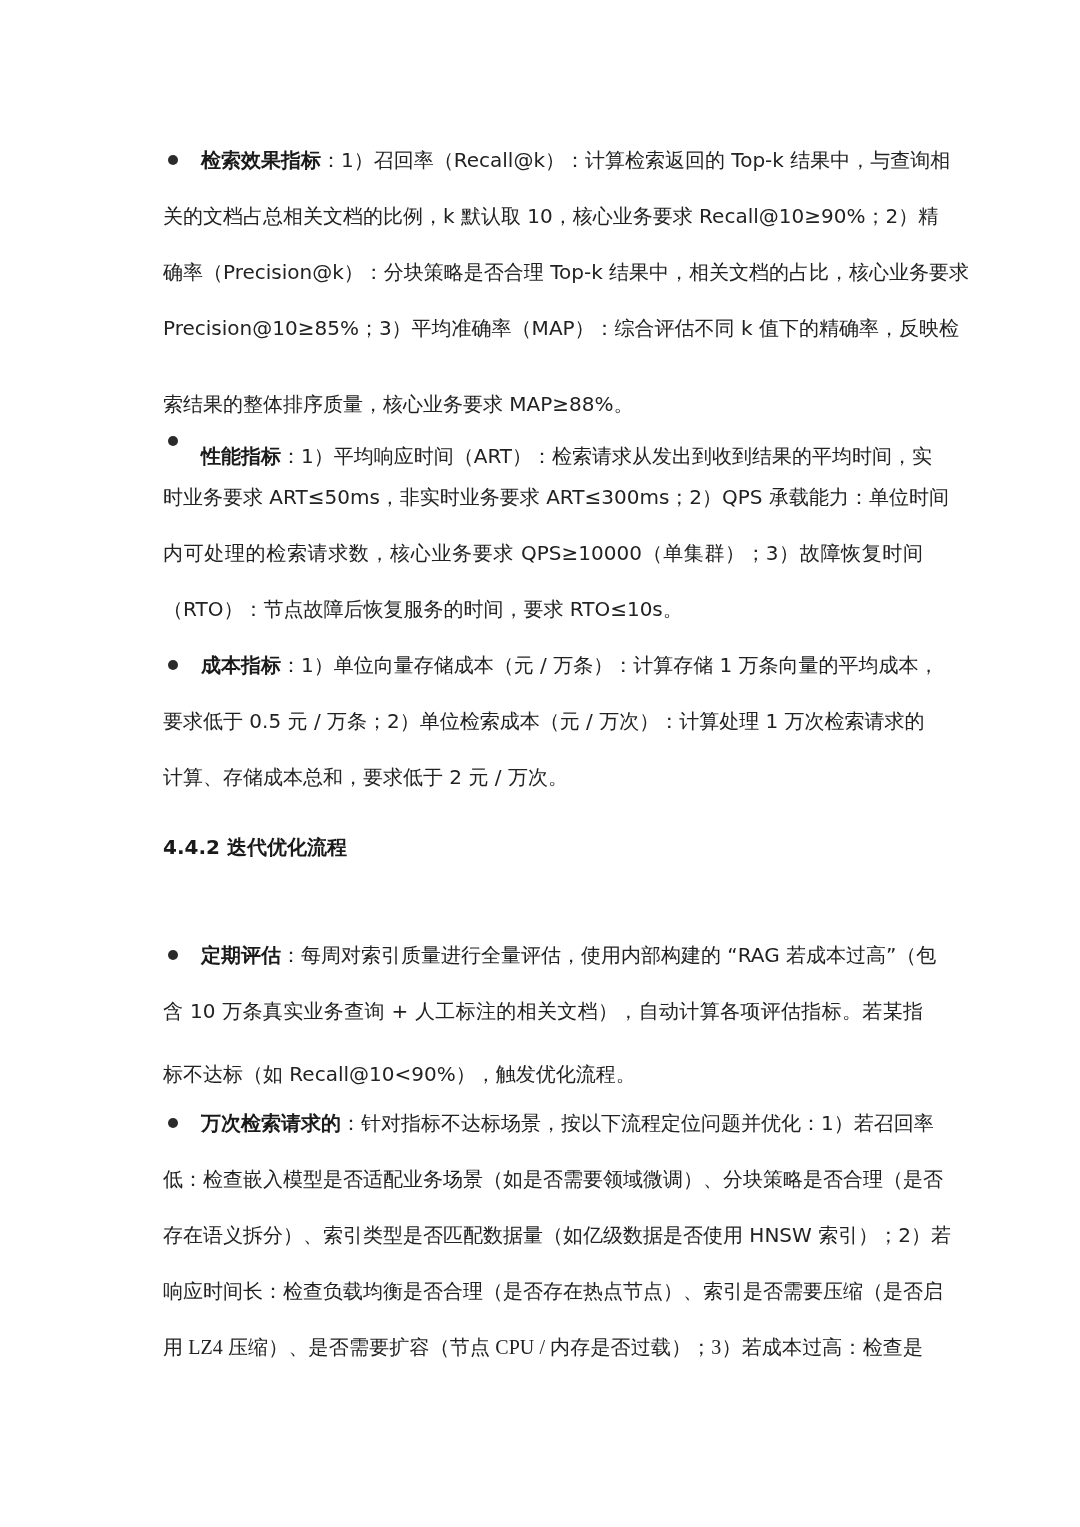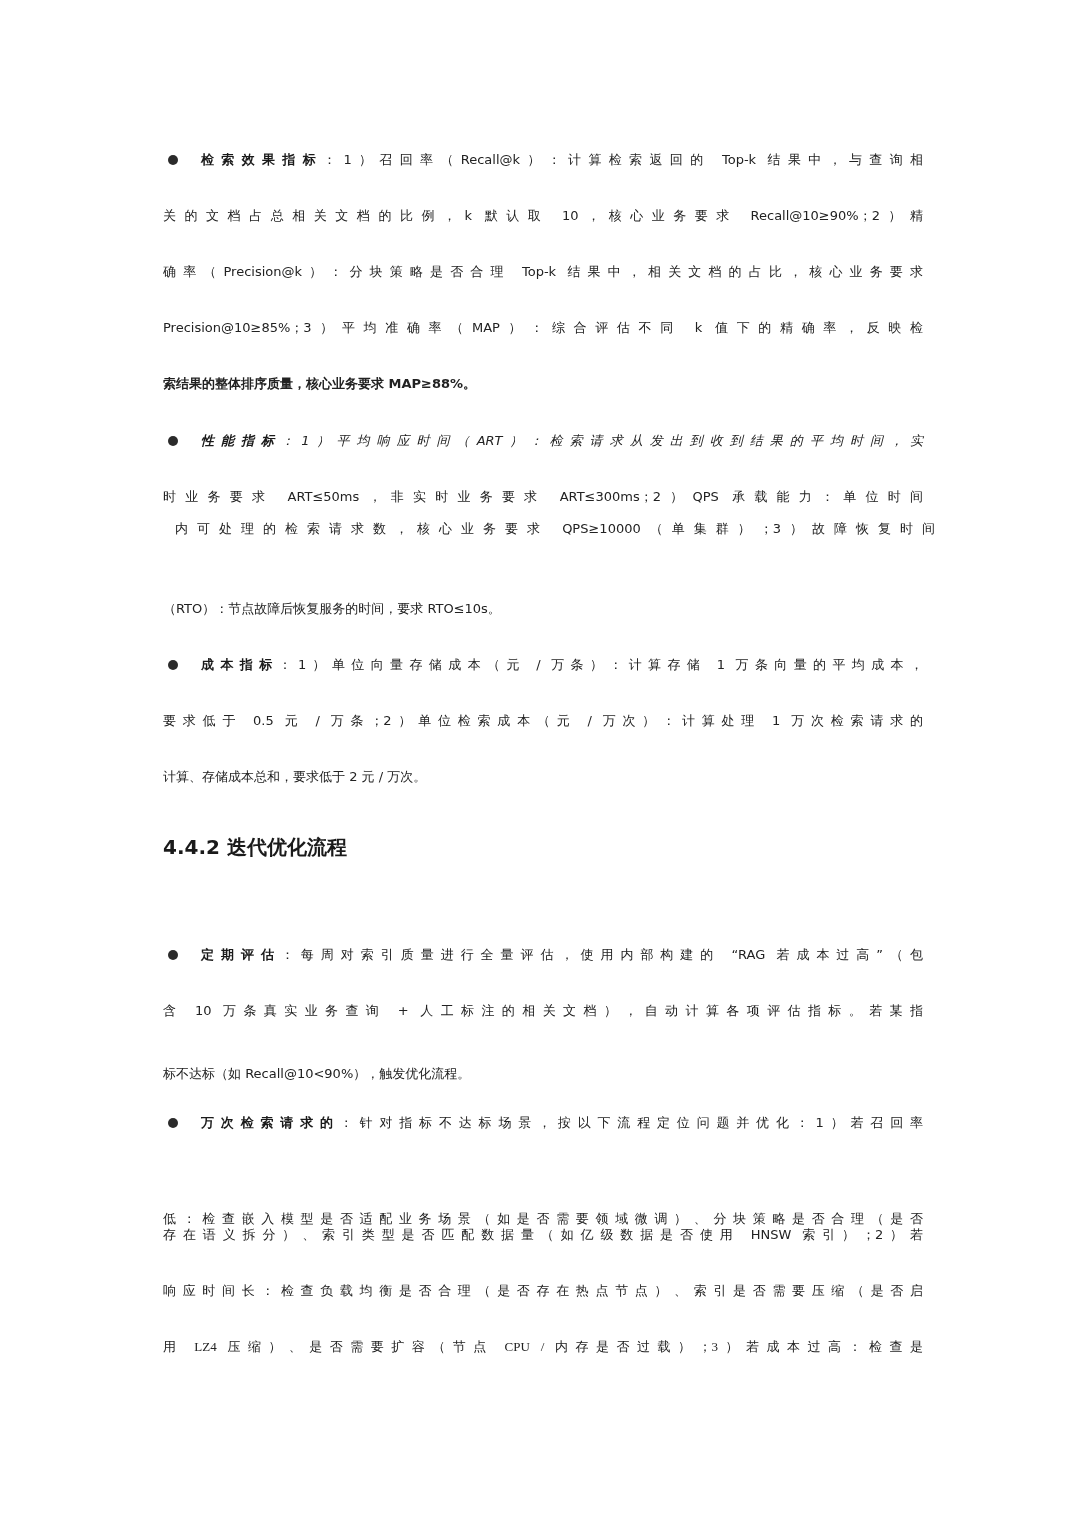--- a/index.html
+++ b/index.html
@@ -4,21 +4,21 @@
 <style>
   html, body { margin: 0; padding: 0; background: #ffffff; }
   body {
     width: 1080px; height: 1527px; position: relative; overflow: hidden;
     font-family: "DejaVu Sans", "Liberation Sans", sans-serif;
     color: #222222;
   }
   .page { position: absolute; left: 0; top: 0; width: 1080px; height: 1527px; }
   .line {
     position: absolute; left: 163px; width: 760px;
-    font-size: 13px; line-height: 28px; height: 28px;
+    font-size: 20px; line-height: 28px; height: 28px;
     white-space: nowrap; text-align: justify; text-align-last: justify;
     letter-spacing: 0px;
   }
   .line.last { text-align-last: left; }
   .bullet {
     position: absolute; left: 168px; width: 10px; height: 10px;
     border-radius: 50%; background: #2b2b2b;
   }
   .first { left: 201px; width: 722px; }
   .bold { font-weight: bold; color: #1a1a1a; }
@@ -31,28 +31,28 @@
 <body>
 
 <div class="page">
 
   <div>
     <span class="bullet" style="top:155px;"></span>
     <div class="line first" style="top:146px;"><span class="bold">检索效果指标</span><span>：1）召回率（Recall@k）：计算检索返回的 Top-k 结果中，与查询相</span></div>
     <div class="line" style="top:202px;">关的文档占总相关文档的比例，k 默认取 10，核心业务要求 Recall@10≥90%；2）精</div>
     <div class="line" style="top:258px;">确率（Precision@k）：分块策略是否合理 Top-k 结果中，相关文档的占比，核心业务要求</div>
     <div class="line" style="top:314px;">Precision@10≥85%；3）平均准确率（MAP）：综合评估不同 k 值下的精确率，反映检</div>
-    <div class="line last" style="top:370px;font-weight:bold;">索结果的整体排序质量，核心业务要求 MAP≥88%。</div>
+    <div class="line last" style="top:390px;">索结果的整体排序质量，核心业务要求 MAP≥88%。</div>
   </div>
 
   <div>
     <span class="bullet" style="top:436px;"></span>
-    <div class="line first" style="top:427px;font-style:italic;"><span class="bold">性能指标</span><span>：1）平均响应时间（ART）：检索请求从发出到收到结果的平均时间，实</span></div>
+    <div class="line first" style="top:442px;"><span class="bold">性能指标</span><span>：1）平均响应时间（ART）：检索请求从发出到收到结果的平均时间，实</span></div>
     <div class="line" style="top:483px;">时业务要求 ART≤50ms，非实时业务要求 ART≤300ms；2）QPS 承载能力：单位时间</div>
-    <div class="line" style="top:515px;margin-left:12px;">内可处理的检索请求数，核心业务要求 QPS≥10000（单集群）；3）故障恢复时间</div>
+    <div class="line" style="top:539px;">内可处理的检索请求数，核心业务要求 QPS≥10000（单集群）；3）故障恢复时间</div>
     <div class="line last" style="top:595px;">（RTO）：节点故障后恢复服务的时间，要求 RTO≤10s。</div>
   </div>
 
   <div>
     <span class="bullet" style="top:660px;"></span>
     <div class="line first" style="top:651px;"><span class="bold">成本指标</span><span>：1）单位向量存储成本（元 / 万条）：计算存储 1 万条向量的平均成本，</span></div>
     <div class="line" style="top:707px;">要求低于 0.5 元 / 万条；2）单位检索成本（元 / 万次）：计算处理 1 万次检索请求的</div>
     <div class="line last" style="top:763px;">计算、存储成本总和，要求低于 2 元 / 万次。</div>
   </div>
 
@@ -61,19 +61,19 @@
   <div>
     <span class="bullet" style="top:950px;"></span>
     <div class="line first" style="top:941px;"><span class="bold">定期评估</span><span>：每周对索引质量进行全量评估，使用内部构建的 “RAG 若成本过高”（包</span></div>
     <div class="line" style="top:997px;">含 10 万条真实业务查询 + 人工标注的相关文档），自动计算各项评估指标。若某指</div>
     <div class="line last" style="top:1053px;margin-top:7px;">标不达标（如 Recall@10&lt;90%），触发优化流程。</div>
   </div>
 
   <div>
     <span class="bullet" style="top:1118px;"></span>
     <div class="line first" style="top:1109px;"><span class="bold">万次检索请求的</span><span>：针对指标不达标场景，按以下流程定位问题并优化：1）若召回率</span></div>
-    <div class="line" style="top:1165px;margin-top:40px;">低：检查嵌入模型是否适配业务场景（如是否需要领域微调）、分块策略是否合理（是否</div>
+    <div class="line" style="top:1165px;">低：检查嵌入模型是否适配业务场景（如是否需要领域微调）、分块策略是否合理（是否</div>
     <div class="line" style="top:1221px;">存在语义拆分）、索引类型是否匹配数据量（如亿级数据是否使用 HNSW 索引）；2）若</div>
     <div class="line" style="top:1277px;">响应时间长：检查负载均衡是否合理（是否存在热点节点）、索引是否需要压缩（是否启</div>
     <div class="line" style="top:1333px;font-family:Liberation Serif, serif;">用 LZ4 压缩）、是否需要扩容（节点 CPU / 内存是否过载）；3）若成本过高：检查是</div>
   </div>
 
 </div>
 
 </body></html>

